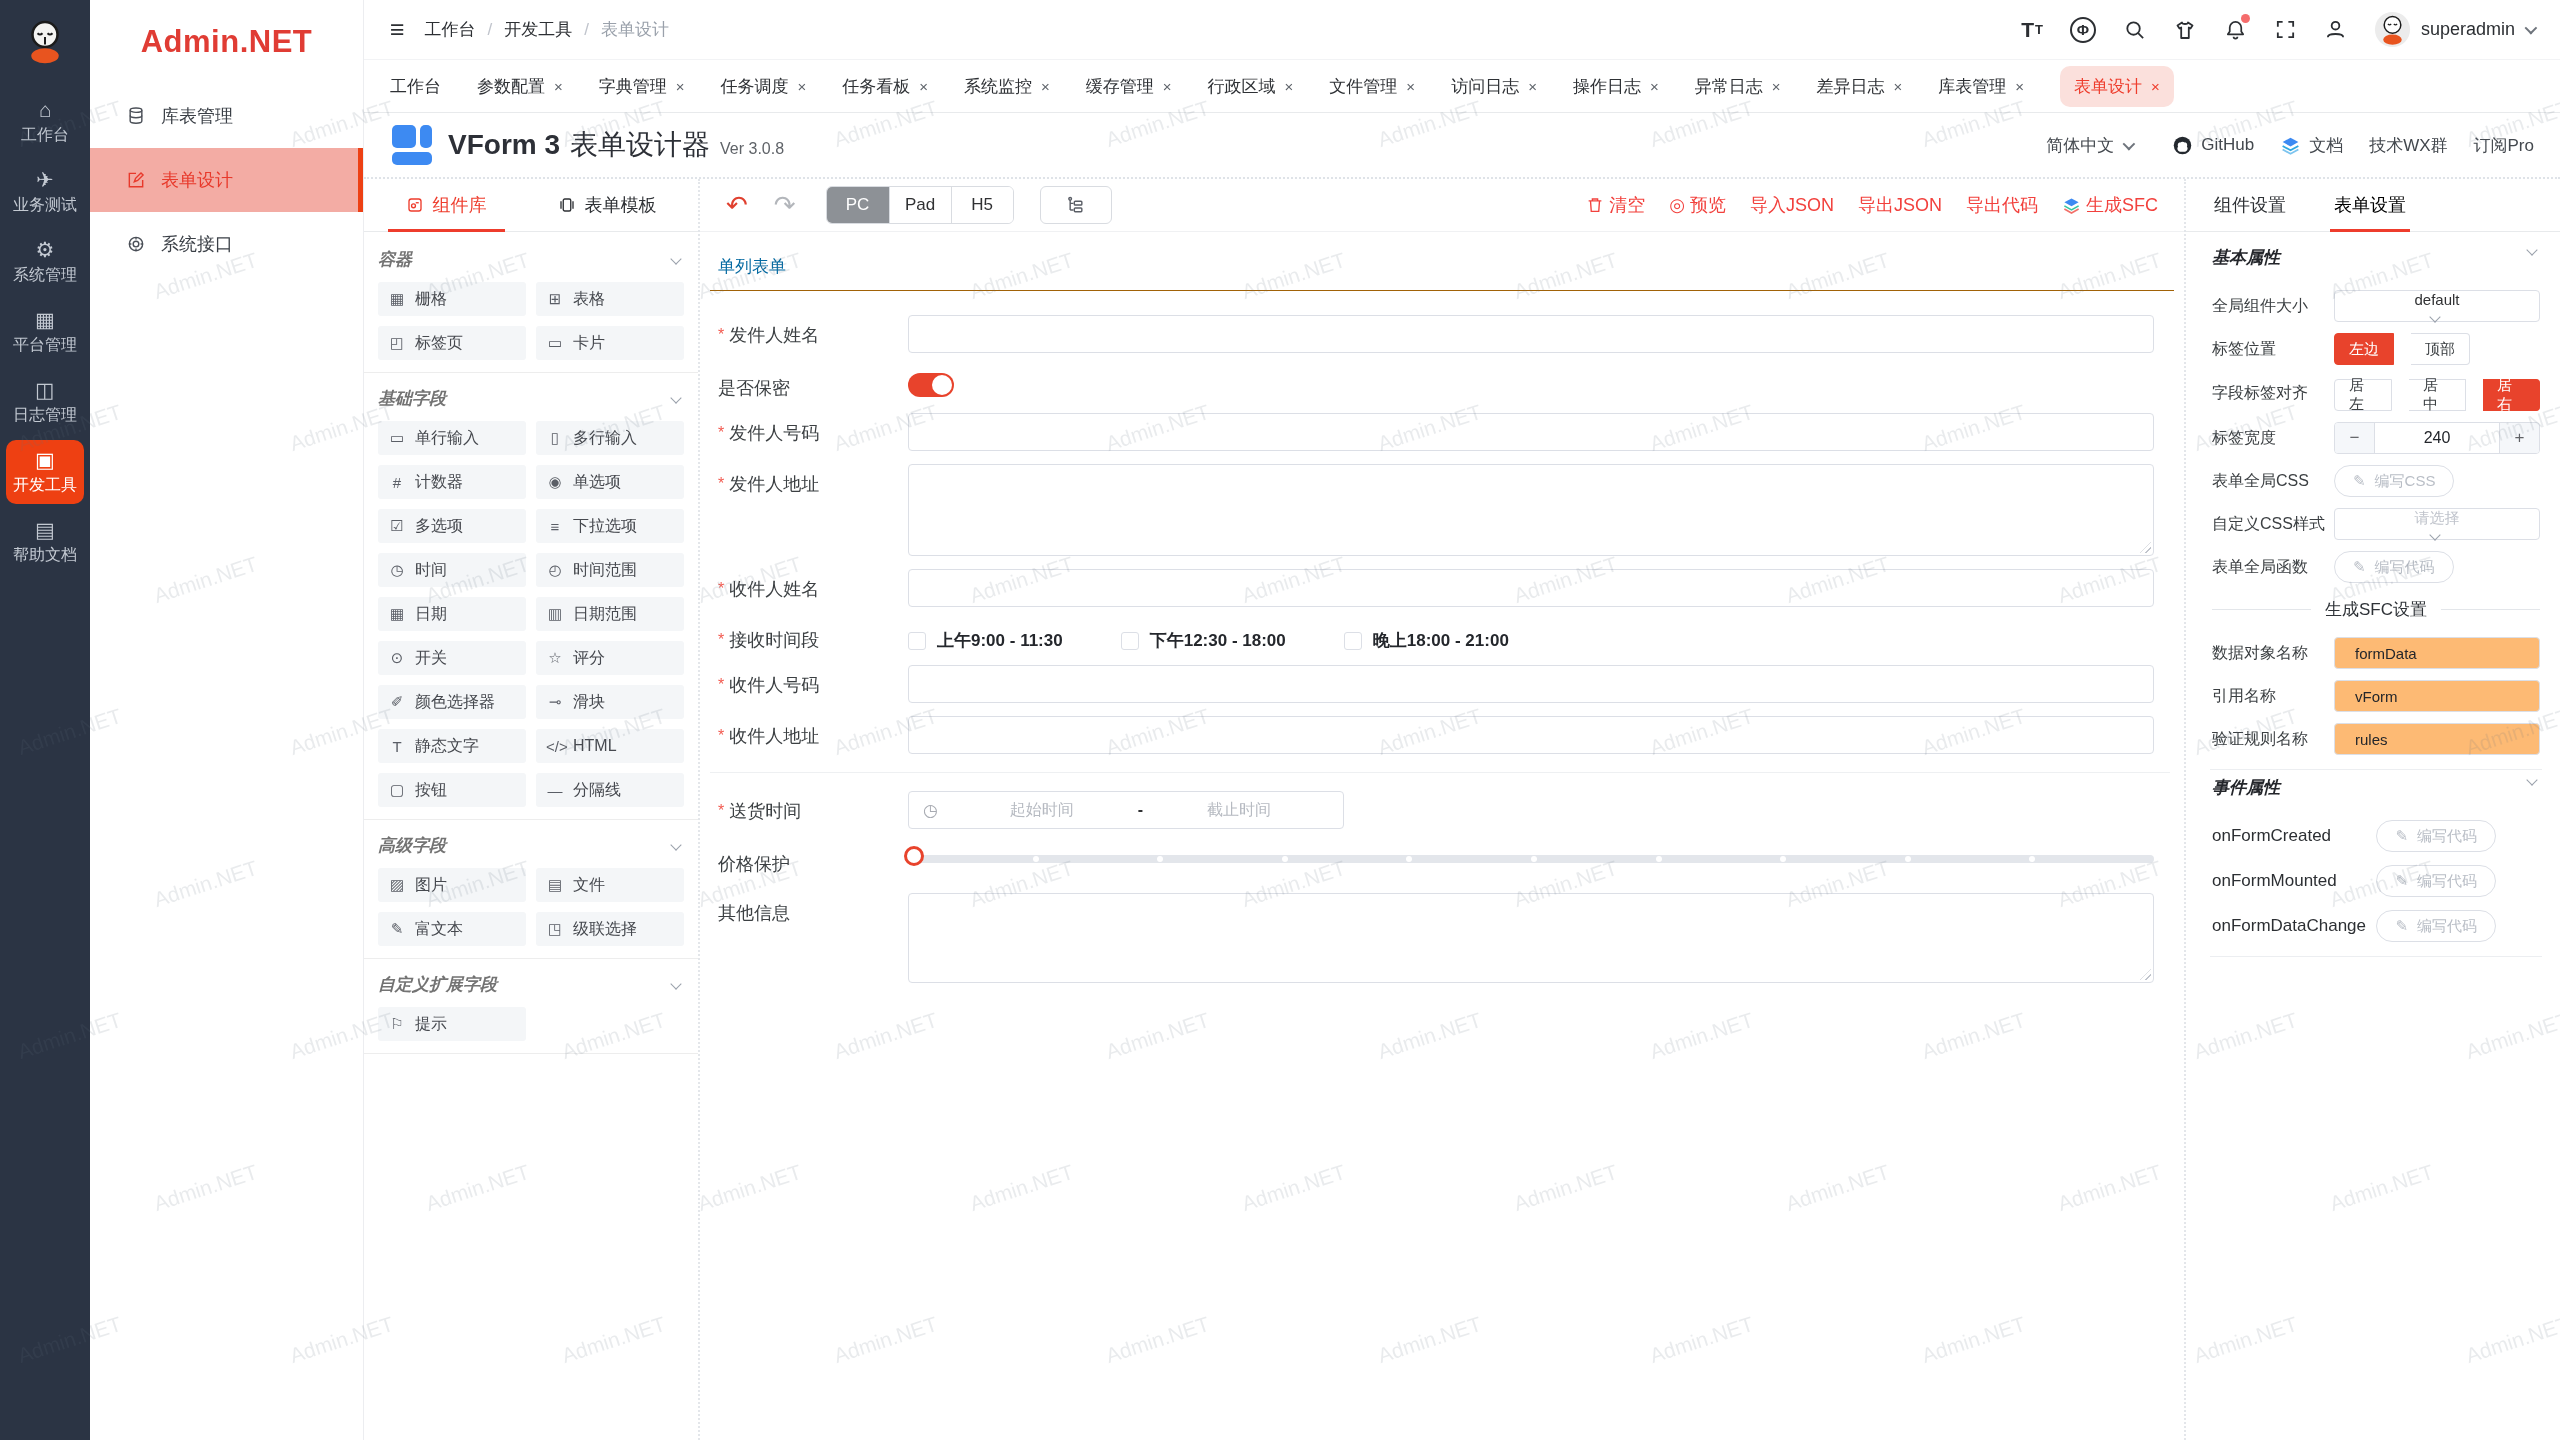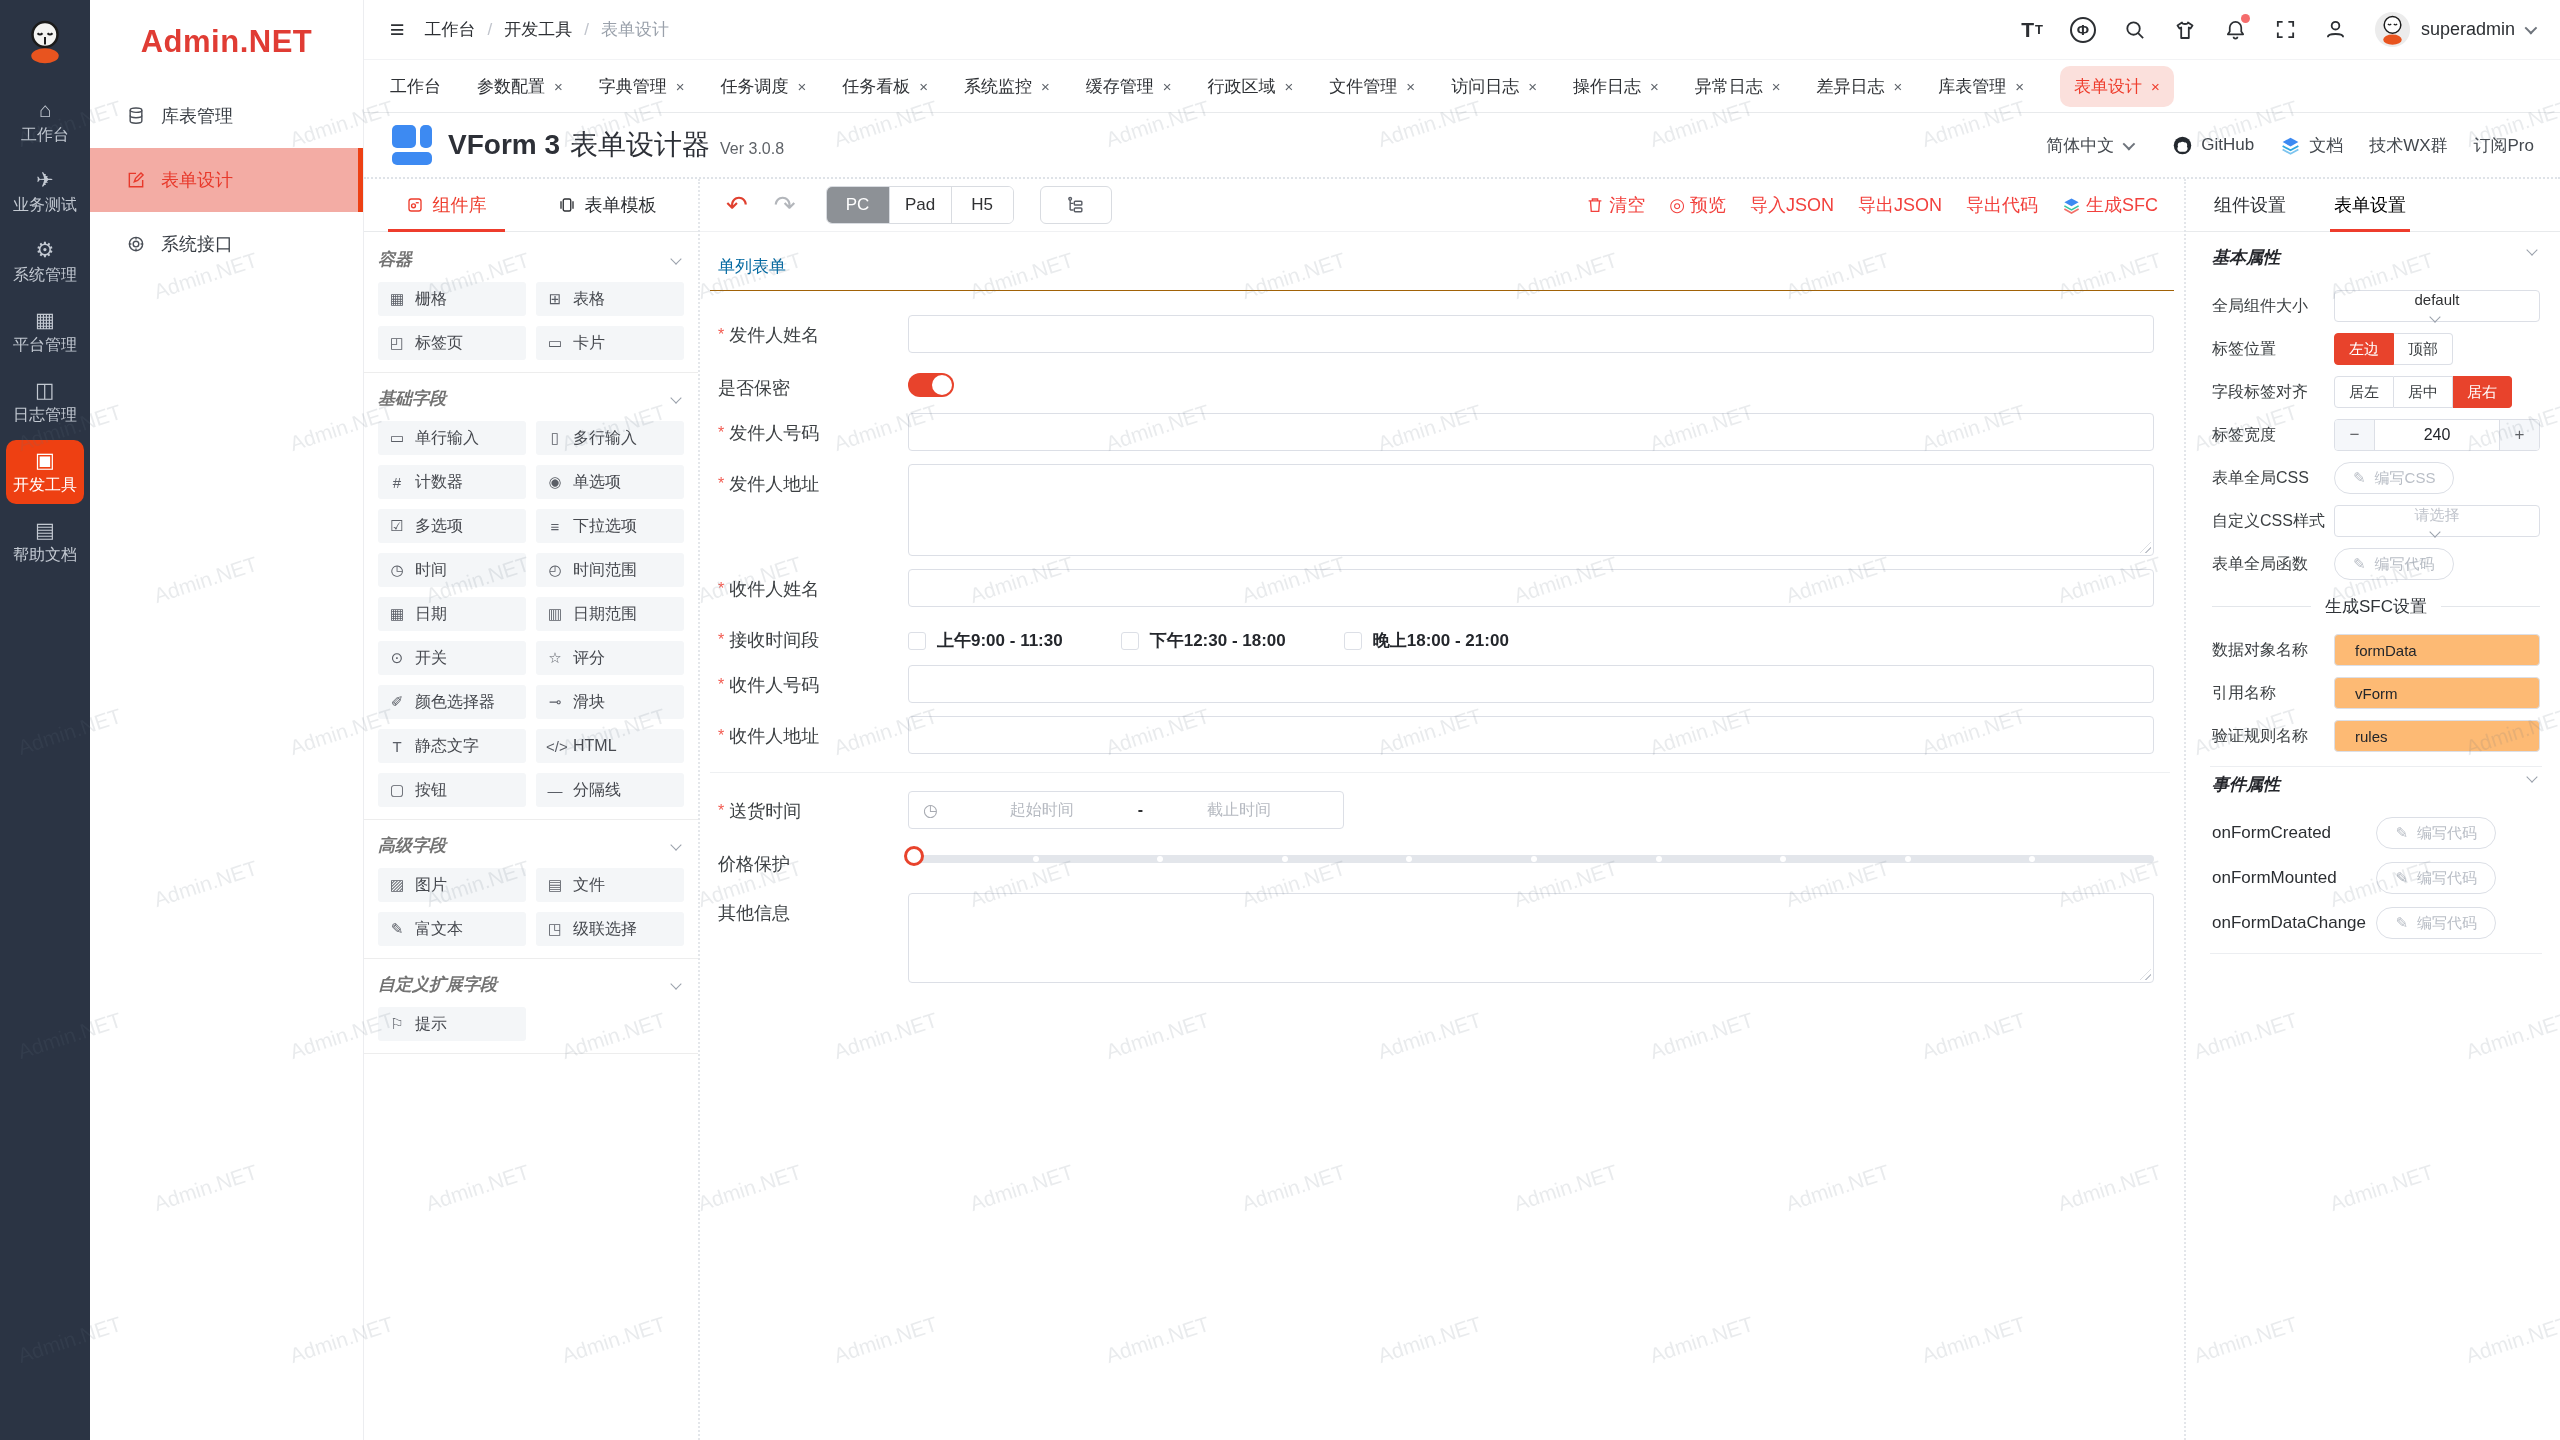--- a/index.html
+++ b/index.html
@@ -150,21 +150,21 @@
   .stab.active::after{content:'';position:absolute;left:-4px;right:-4px;bottom:-1px;height:3px;background:#ee3c2c;}
   .srows{flex:1;padding:14px 20px 0 26px;overflow:hidden;}
   .sh{height:44px;display:flex;align-items:flex-start;justify-content:space-between;
     font-size:17px;font-weight:700;font-style:italic;color:#24262b;}
   .srow{display:flex;align-items:center;margin-bottom:11px;font-size:16px;color:#3c4043;}
   .srow .lbl{flex:1;}
   .ctl{width:206px;flex:none;}
   .sselect{height:32px;border:1px solid var(--border);border-radius:4px;display:flex;align-items:center;
     justify-content:space-between;padding:0 11px;font-size:15px;color:#303133;cursor:pointer;background:#fff;flex-direction:column;}
   .sselect.ph{color:#c0c4cc;}
-  .btngroup{display:inline-flex;}
+  .btngroup{display:inline-flex;gap:17px;}
   .gbtn{height:32px;padding:0 14px;border:1px solid var(--border);border-left-width:0;font-size:15px;
     color:#3c4043;display:flex;align-items:center;cursor:pointer;background:#fff;}
   .gbtn:first-child{border-left-width:1px;border-radius:4px 0 0 4px;}
   .gbtn:last-child{border-radius:0 4px 4px 0;}
   .gbtn.active{background:#e8432c;border-color:#e8432c;color:#fff;}
   .stepper{display:flex;width:206px;height:32px;border:1px solid var(--border);border-radius:4px;
     overflow:hidden;background:#fff;}
   .stepbtn{width:40px;background:#f5f7fa;display:flex;align-items:center;justify-content:center;
     color:#606266;font-size:17px;cursor:pointer;flex:none;}
   .stepbtn.minus{border-right:1px solid var(--border);}

